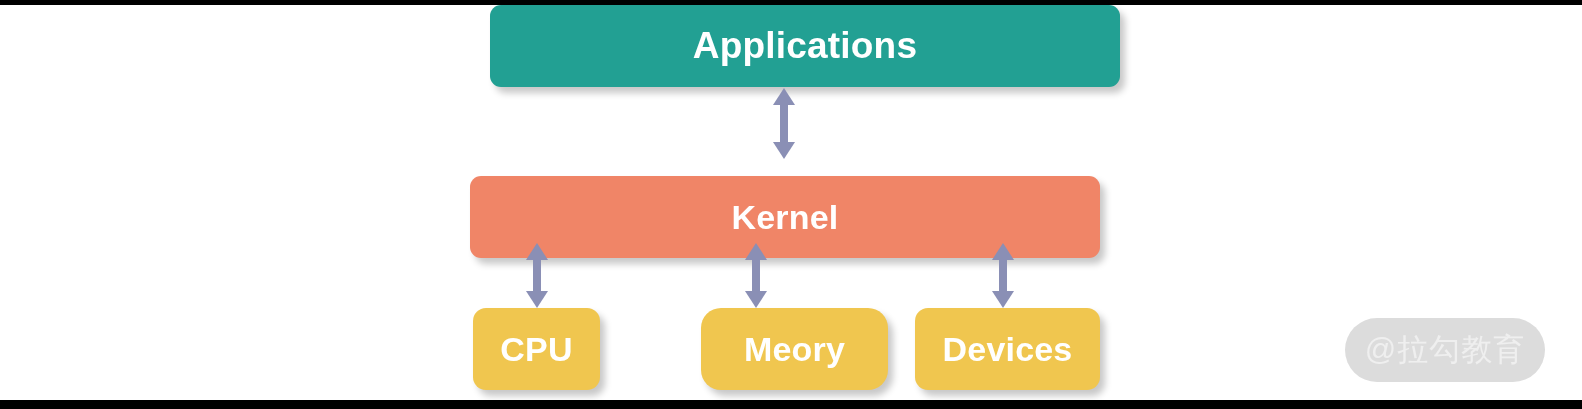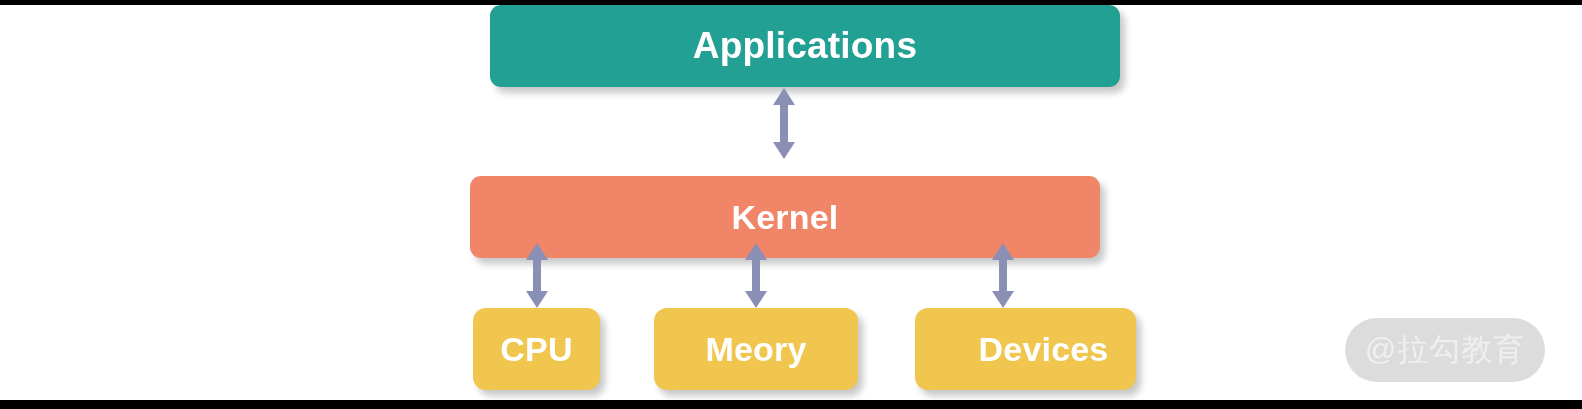--- a/index.html
+++ b/index.html
@@ -52,22 +52,22 @@
     font-size: 34px;
   }
   .node-leaf {
     top: 308px;
     height: 82px;
     background: #f0c64f;
     font-size: 34px;
     border-radius: 13px;
   }
   .node-cpu     { left: 473px; width: 127px; }
-  .node-meory   { left: 654px; width: 204px; }
-  .node-devices { left: 915px; width: 185px; padding-left: 36px; }
+  .node-meory   { left: 701px; width: 187px; border-radius: 20px; }
+  .node-devices { left: 915px; width: 185px; }
 
   
   .arrow {
     position: absolute;
     width: 26px;
   }
   .arrow svg { display: block; }
 
   .arrow-app-kernel { left: 771px; top: 88px;  height: 71px; }
   .arrow-cpu        { left: 524px; top: 243px; height: 65px; }

